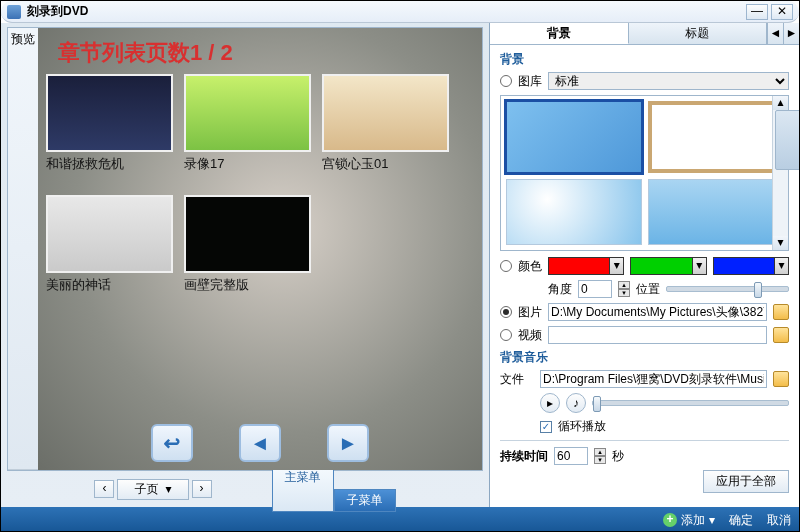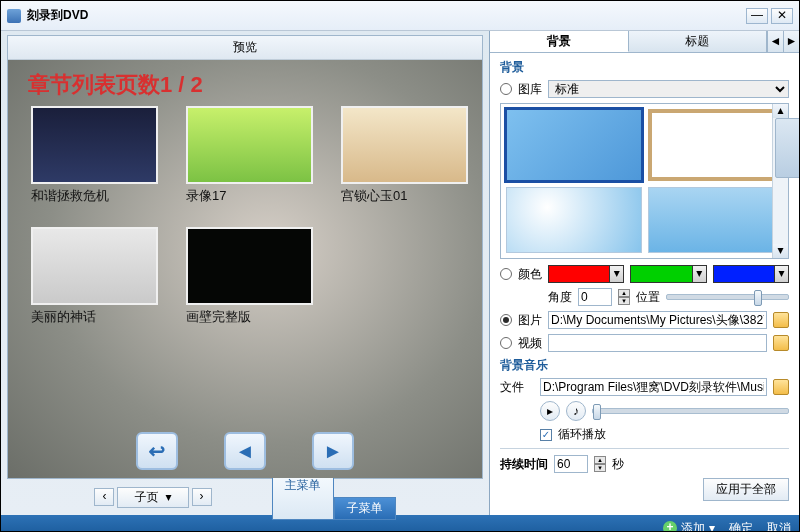--- a/index.html
+++ b/index.html
@@ -1,29 +1,29 @@
 <!DOCTYPE html>
 <html><head>
 <meta charset="utf-8">
 <style>
   * { box-sizing: border-box; margin: 0; padding: 0; font-family: "Microsoft YaHei", sans-serif; font-size: 12px; }
   body { width: 800px; height: 532px; background: #fff; overflow: hidden; border: 1px solid #000; }
-  .titlebar { height: 30px; background: linear-gradient(#f5f9fd,#e6eef8); display: flex; align-items: center; padding: 0 6px; border-bottom: 1px solid #b9c7d6; }
+  .titlebar { height: 22px; background: linear-gradient(#f5f9fd,#e6eef8); display: flex; align-items: center; padding: 0 6px; border-bottom: 1px solid #b9c7d6; border-radius: 11px; }
   .titlebar .icon { width: 14px; height: 14px; background: linear-gradient(#6ea2d8,#3c72b5); border-radius: 2px; margin-right: 6px; }
   .titlebar .title { font-weight: bold; }
   .titlebar .spacer { flex: 1; }
   .winbtn { width: 22px; height: 16px; border: 1px solid #9db6cf; margin-left: 3px; background: linear-gradient(#fdfdfd,#dee9f4); text-align: center; line-height: 13px; cursor: pointer; }
   .app { display: flex; height: 484px; }
   .left { width: 488px; background: linear-gradient(#dfe9f1,#e7eef5); display: flex; flex-direction: column; padding: 4px 6px 0 6px; }
-  .preview-frame { flex: 1; border: 1px solid #9fb6cc; background: #fff; display: flex; flex-direction: column; }
+  .preview-frame { flex: 1; border: 1px solid #9fb6cc; background: #fff; display: flex; flex-direction: row; }
   .preview-head { text-align: center; padding: 3px; border-bottom: 1px solid #c0cdd9; background: linear-gradient(#f1f6fb,#dfe8f1); }
   .menu-canvas { flex: 1; position: relative; background: #9ba29f; overflow: hidden; }
   .menu-bg { position: absolute; inset: 0; background: radial-gradient(ellipse at 55% 45%, #d6cfc7 0%, #8c8e87 60%, #6b6e68 100%); }
   .chapter-title { position: absolute; top: 10px; left: 20px; font-size: 22px; color: #d83030; font-weight: bold; }
-  .thumb-grid { position: absolute; top: 46px; left: 23px; display: grid; grid-template-columns: repeat(3,132px); gap: 22px 23px; }
+  .thumb-grid { position: absolute; top: 46px; left: 8px; display: grid; grid-template-columns: repeat(3,132px); gap: 22px 6px; }
   .thumb { width: 132px; }
   .thumb .img { width: 127px; height: 78px; border: 2px solid #f0f0f0; background: #222; }
   .thumb .lbl { color: #111; font-size: 13px; margin-top: 3px; white-space: nowrap; overflow: hidden; }
   .t1 .img { background: linear-gradient(#1a1f3b,#2e3a66); }
   .t2 .img { background: linear-gradient(#c7f06b,#7cc244); }
   .t3 .img { background: linear-gradient(#f3e6c8,#d8b98a); }
   .t4 .img { background: linear-gradient(#cfd6de,#9aa3ae); }
   .t5 .img { background: #050605; }
   .t6 .img { background: linear-gradient(#e8e8e8,#cacaca); }
   .nav-icons { position: absolute; bottom: 8px; left: 0; width: 100%; display: flex; justify-content: center; gap: 46px; }

